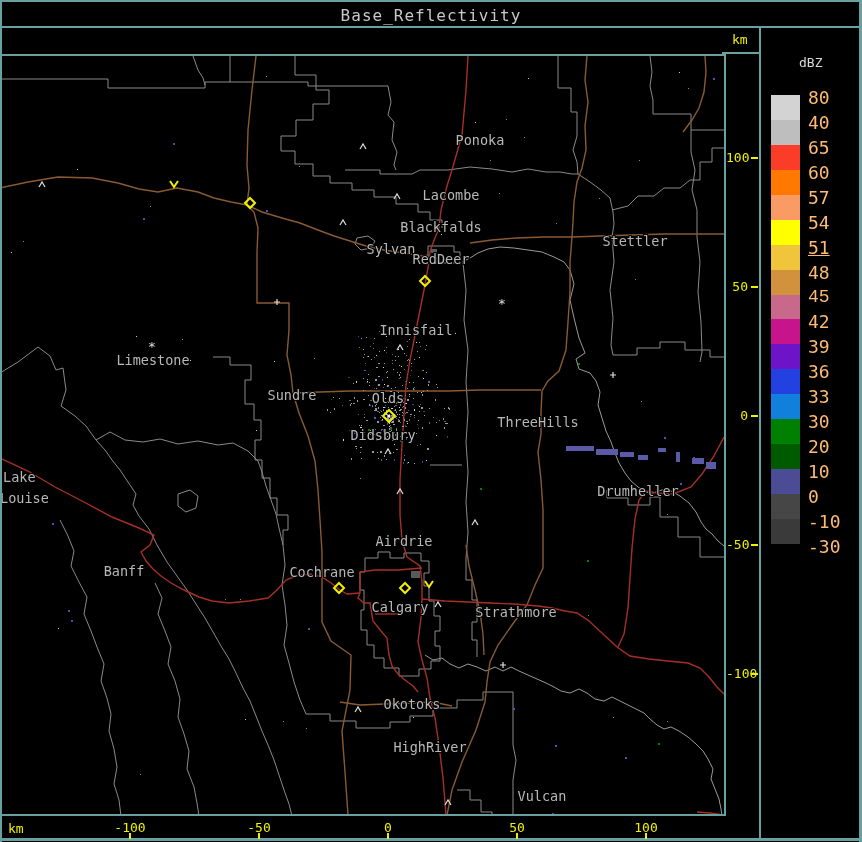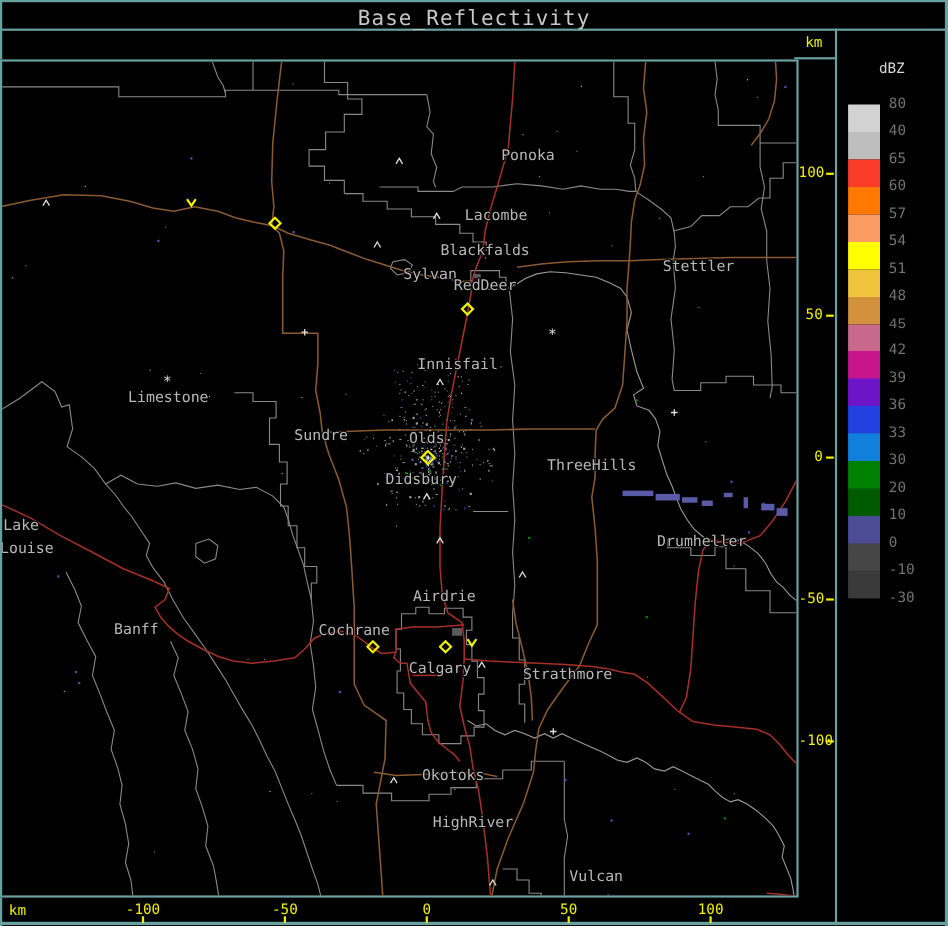--- a/index.html
+++ b/index.html
@@ -1,33 +1,33 @@
 <!DOCTYPE html>
 <html><head>
 <meta charset="utf-8">
 <style>
   html,body{margin:0;padding:0;background:#222;}
   #window{position:relative;width:862px;height:842px;background:#000;overflow:hidden;
           font-family:"DejaVu Sans Mono","Liberation Mono",monospace;}
   .tline{position:absolute;background:#69a0a0;}
   #title-bar{position:absolute;left:0;top:0;width:862px;height:28px;}
   #title-text{position:absolute;left:0;top:6px;width:100%;text-align:center;
-              color:#c8c8c8;font-size:19px;letter-spacing:1px;}
+              color:#c8c8c8;font-size:16px;letter-spacing:1px;}
   #timestamp{position:absolute;left:8px;top:33px;color:#f0f000;font-size:14px;}
   #km-right{position:absolute;left:732px;top:32px;color:#f0f000;font-size:13px;}
   #km-bottom{position:absolute;left:8px;top:821px;color:#f0f000;font-size:13px;}
   #map-box{position:absolute;left:0;top:54px;width:722px;height:758px;
            border:2px solid #69a0a0;background:#000;}
   #map-svg{display:block;}
   .axlabel{position:absolute;color:#f0f000;font-size:13px;white-space:pre;}
   .tick{position:absolute;background:#f0f000;}
   #colorbar-panel{position:absolute;left:761px;top:44px;width:99px;height:812px;padding-left:20px;}
   #dbz-title{position:absolute;left:38px;top:11px;color:#d8d8d8;font-size:13px;}
   .swatch{position:absolute;left:10px;width:29px;}
-  .cblabel{position:absolute;left:47px;color:#737373;font-size:13px;}
+  .cblabel{position:absolute;left:47px;color:#fdba74;font-size:18px;}
 </style>
 </head>
 <body>
 
 <div id="window">
 
   <div class="tline" style="left:0;top:0;width:862px;height:2px;"></div>
   <div class="tline" style="left:0;top:26px;width:862px;height:2px;"></div>
   <div class="tline" style="left:0;top:0;width:2px;height:842px;"></div>
   <div class="tline" style="left:859px;top:0;width:3px;height:842px;"></div>
@@ -687,21 +687,21 @@
         <div class="swatch" style="top: 450.04px; height: 25.44px; background: rgb(70, 70, 70);"></div>
         <div class="swatch" style="top: 474.98px; height: 25.44px; background: rgb(58, 58, 58);"></div>
       </div>
     <div id="cb-labels">
         <div class="cblabel" style="top: 43px;">80</div>
         <div class="cblabel" style="top: 67.94px;">40</div>
         <div class="cblabel" style="top: 92.88px;">65</div>
         <div class="cblabel" style="top: 117.82px;">60</div>
         <div class="cblabel" style="top: 142.76px;">57</div>
         <div class="cblabel" style="top: 167.7px;">54</div>
-        <div class="cblabel" style="top: 192.64px;">51</div>
+        <div class="cblabel" style="top: 192.64px; text-decoration: underline;">51</div>
         <div class="cblabel" style="top: 217.58px;">48</div>
         <div class="cblabel" style="top: 242.52px; font-family: Liberation Mono, monospace;">45</div>
         <div class="cblabel" style="top: 267.46px;">42</div>
         <div class="cblabel" style="top: 292.4px;">39</div>
         <div class="cblabel" style="top: 317.34px;">36</div>
         <div class="cblabel" style="top: 342.28px;">33</div>
         <div class="cblabel" style="top: 367.22px;">30</div>
         <div class="cblabel" style="top: 392.16px;">20</div>
         <div class="cblabel" style="top: 417.1px;">10</div>
         <div class="cblabel" style="top: 442.04px;">0</div>

